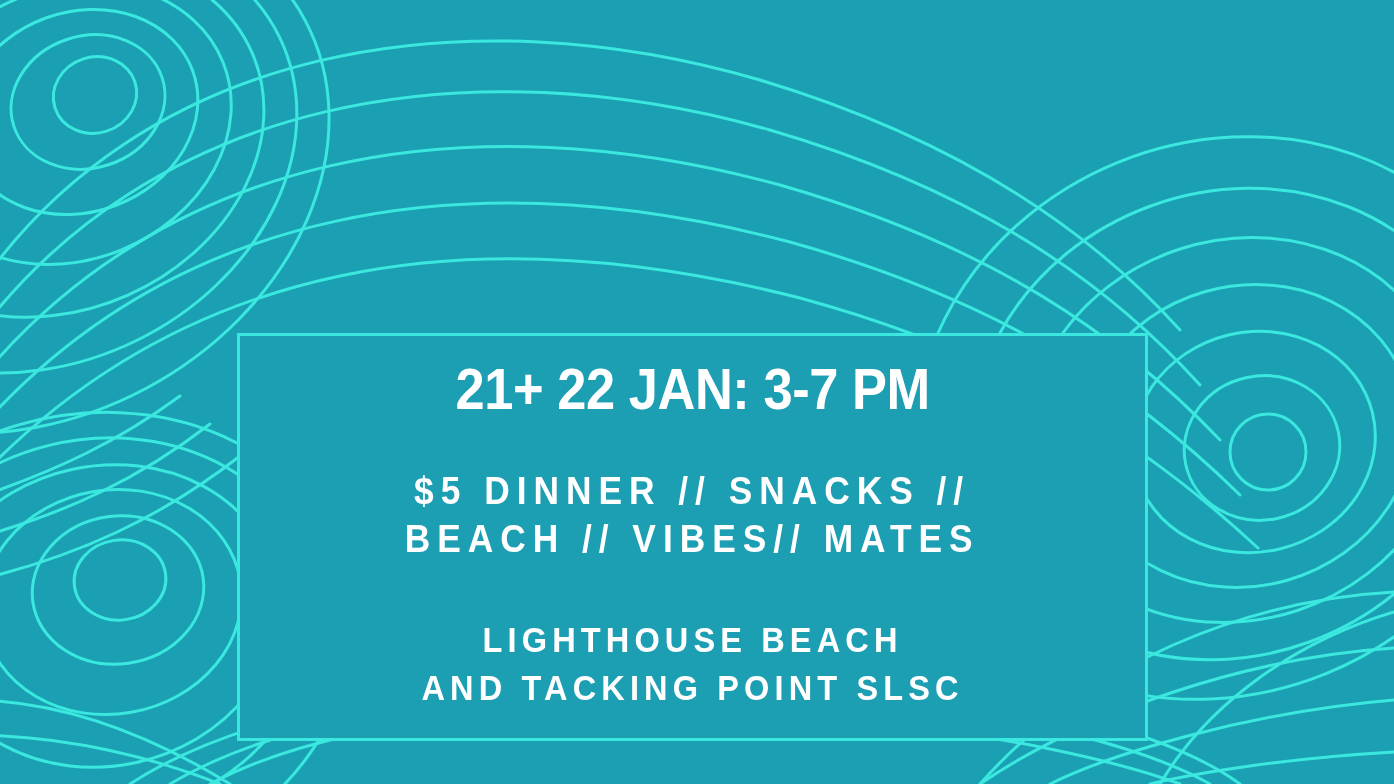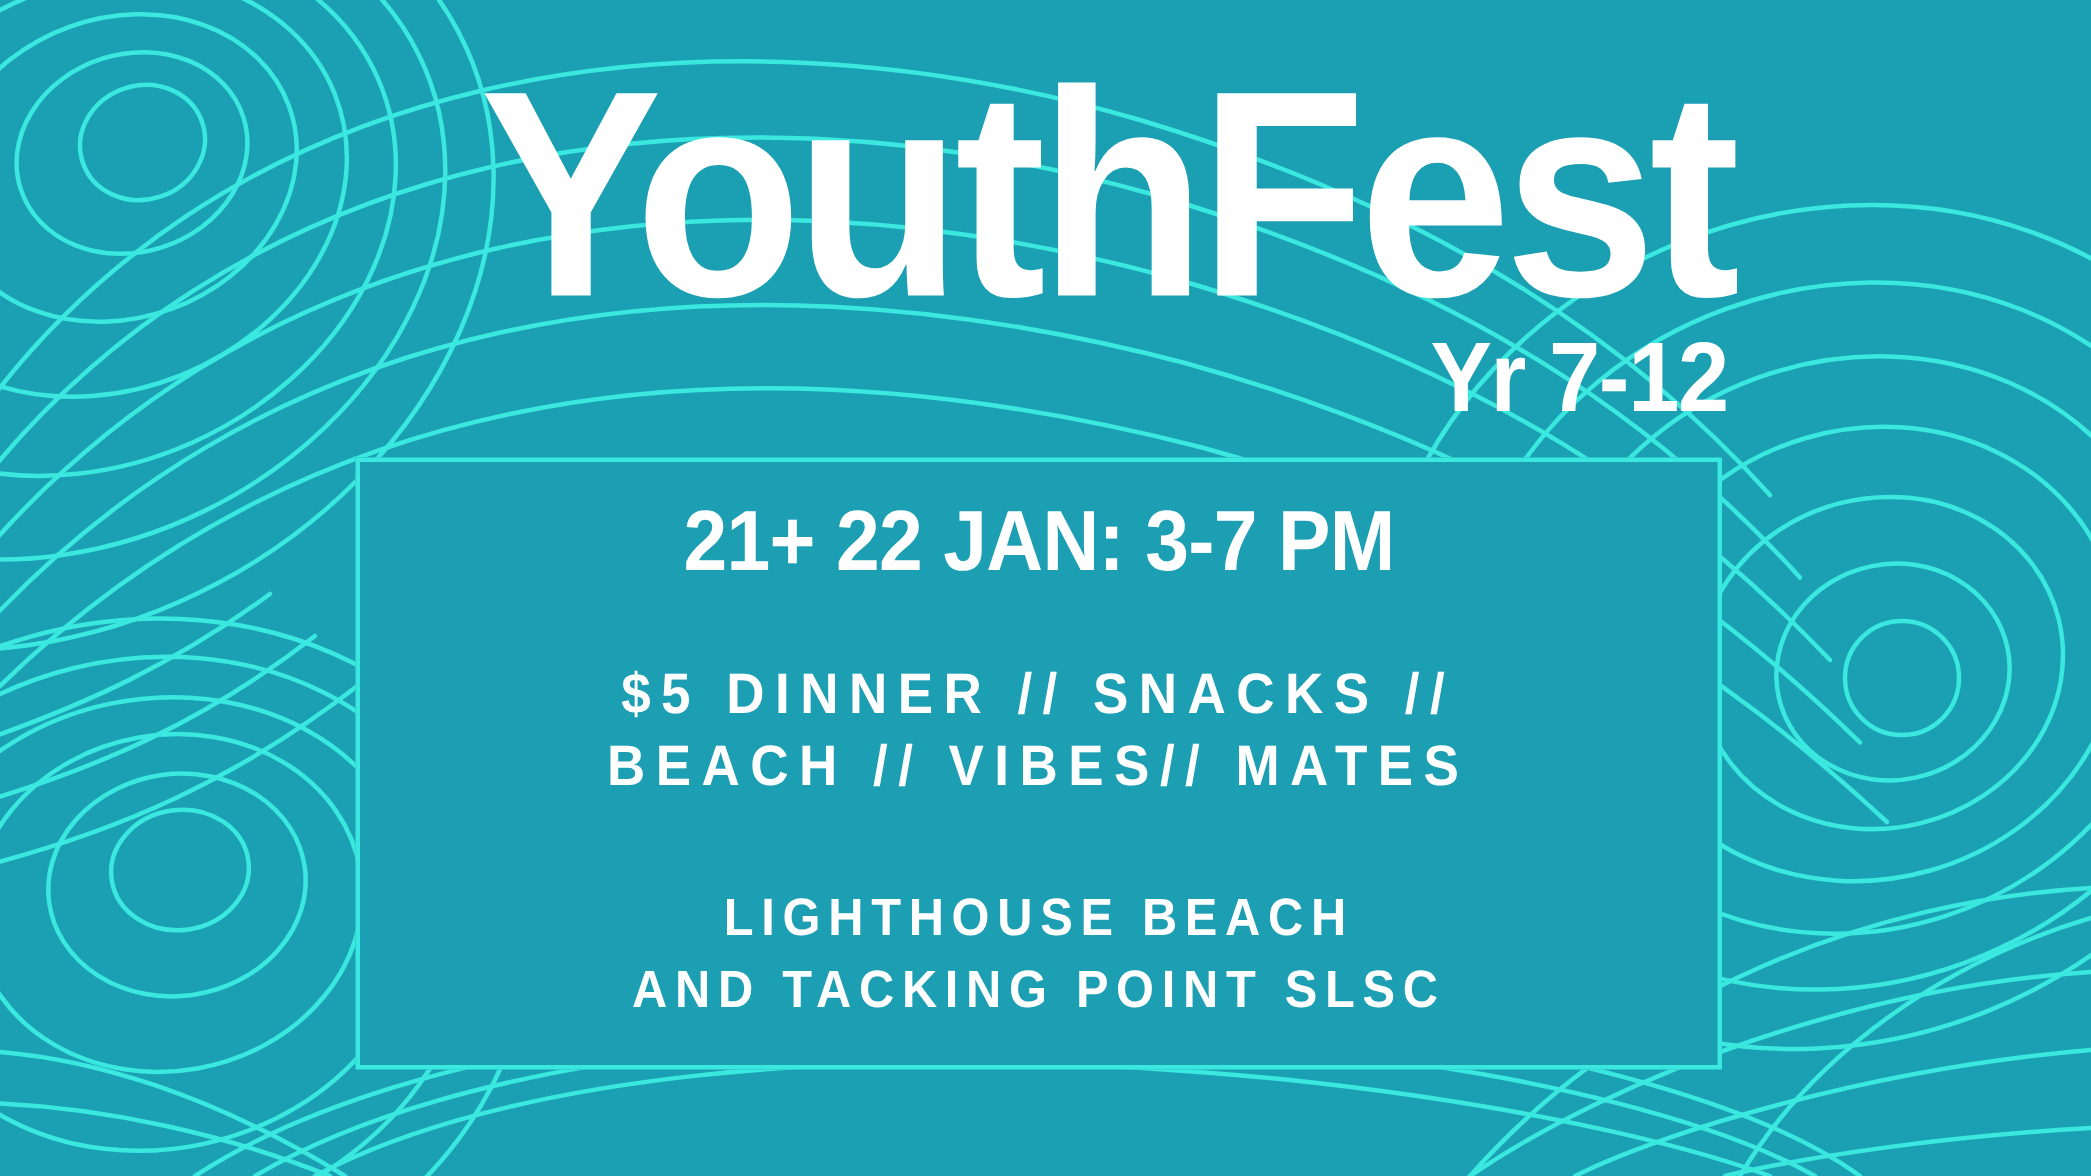--- a/index.html
+++ b/index.html
@@ -62,21 +62,21 @@
     padding-right: 12px;
     white-space: nowrap;
     transform: scaleX(0.93);
     transform-origin: right center;
   }
 
   
   .info-box {
     position: absolute;
     left: 237px;
-    top: 305px;
+    top: 333px;
     width: 911px;
     height: 408px;
     box-sizing: border-box;
     border: 3px solid #3BE8DF;
     background: #1C9EB3;
     display: flex;
     flex-direction: column;
     align-items: center;
     justify-content: flex-start;
   }
@@ -166,24 +166,20 @@
       <path d="M 1160,784 C 1210,700 1300,640 1394,612"></path>
 
       <path d="M 210,784 C 330,720 560,690 860,720 C 1010,736 1120,762 1180,784"></path>
       <path d="M 170,784 C 300,706 560,672 870,700 C 1030,716 1150,750 1210,784"></path>
       <path d="M 130,784 C 270,692 560,654 880,682 C 1050,700 1180,740 1240,784"></path>
     </g>
   </svg>
 
   <div id="content-layer">
 
-    <div class="title-block">
-      <span class="festival-title">YouthFest</span>
-      <span class="year-range">Yr 7-12</span>
-    </div>
 
     <div class="info-box">
 
       <div class="when-line">21+ 22 JAN: 3-7 PM</div>
 
       <div class="features">
         <span class="feat-line">$5 DINNER // SNACKS //</span>
         <span class="feat-line">BEACH // VIBES// MATES</span>
       </div>
 

